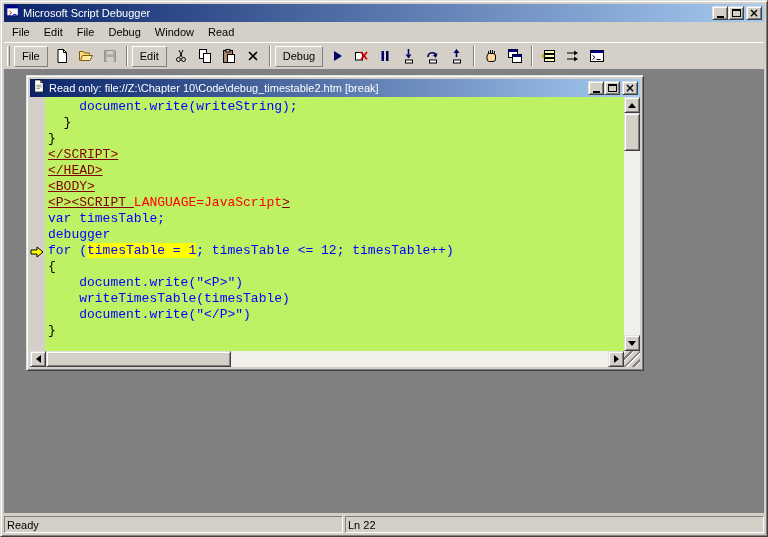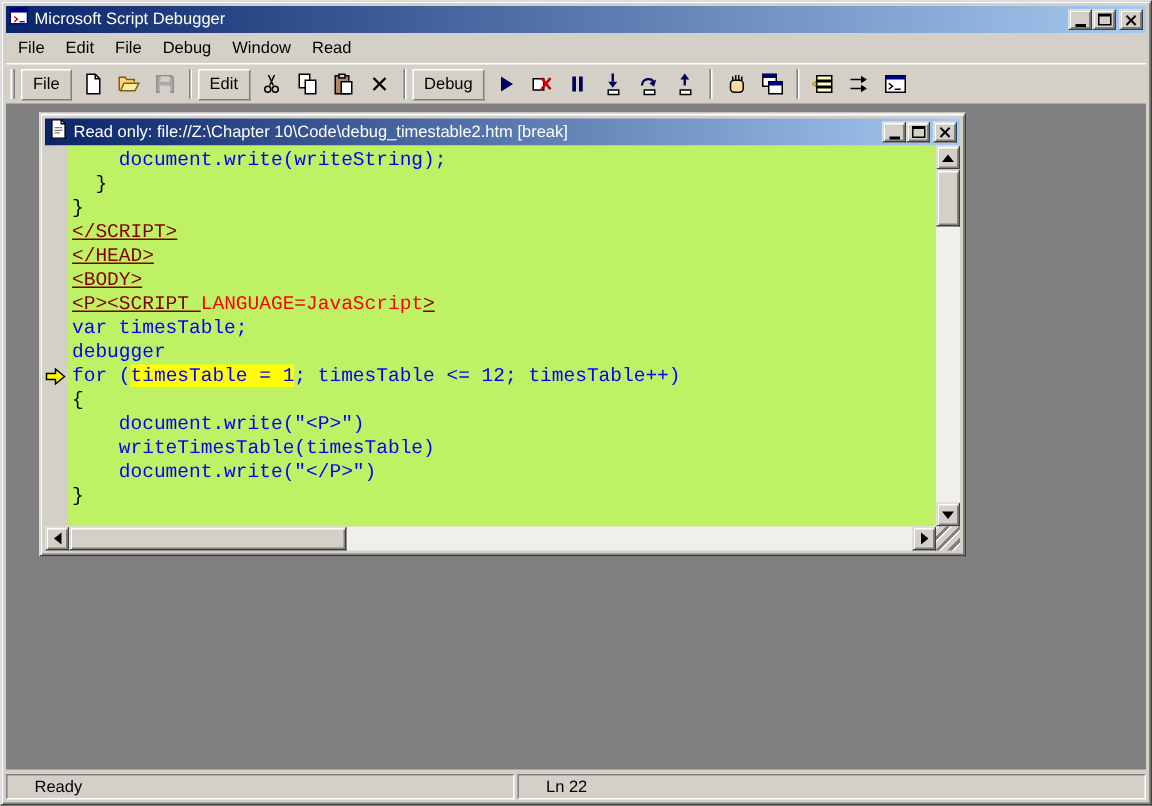--- a/index.html
+++ b/index.html
@@ -70,21 +70,21 @@
     background-image:repeating-linear-gradient(315deg,#d4d0c8 0 3px,#fff 3px 4px,#808080 4px 6px);}
 
   .tri{width:0;height:0;display:block;}
   .tri-up{border-left:4px solid transparent;border-right:4px solid transparent;border-bottom:5px solid #000;}
   .tri-down{border-left:4px solid transparent;border-right:4px solid transparent;border-top:5px solid #000;}
   .tri-left{border-top:4px solid transparent;border-bottom:4px solid transparent;border-right:5px solid #000;}
   .tri-right{border-top:4px solid transparent;border-bottom:4px solid transparent;border-left:5px solid #000;}
 
   .statusbar{height:20px;flex:0 0 20px;display:flex;gap:2px;padding-top:3px;}
   .status-panel{border:1px solid;border-color:#808080 #fff #fff #808080;
-    font-size:11px;display:flex;align-items:center;padding:0 18px;color:#000;}
+    font-size:11px;display:flex;align-items:center;padding:0 2px;color:#000;}
   .panel-msg{width:339px;flex:0 0 339px;}
   .panel-line{flex:1 1 auto;}
 </style>
 </head>
 <body>
 
 <div class="window">
 
   <div class="titlebar">
     <span>

